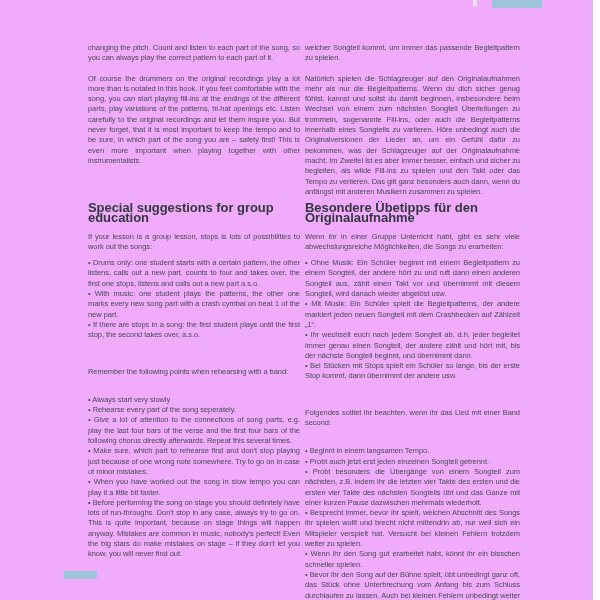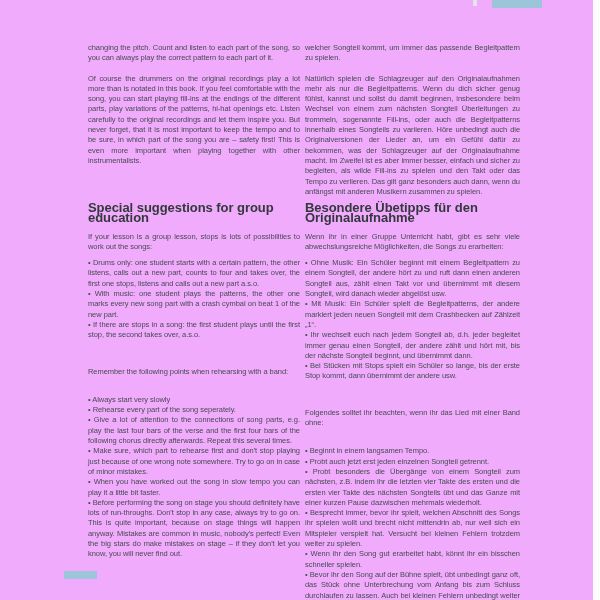--- a/index.html
+++ b/index.html
@@ -100,21 +100,21 @@
     </div>
 
   <div class="col-section col-right sec-rest">
       <p class="heading">Besondere Übetipps für den Originalaufnahme</p>
       <p class="intro para">Wenn ihr in einer Gruppe Unterricht habt, gibt es sehr viele abwechslungsreiche Möglichkeiten, die Songs zu erarbeiten:</p>
       <p class="bullet"><span class="dot">• </span>Ohne Musik: Ein Schüler beginnt mit einem Begleitpattern zu einem Songteil, der andere hört zu und ruft dann einen anderen Songteil aus, zählt einen Takt vor und übernimmt mit diesem Songteil, wird danach wieder abgelöst usw.</p>
       <p class="bullet"><span class="dot">• </span>Mit Musik: Ein Schüler spielt die Begleitpatterns, der andere markiert jeden neuen Songteil mit dem Crashbecken auf Zählzeit „1“.</p>
       <p class="bullet"><span class="dot">• </span>Ihr wechselt euch nach jedem Songteil ab, d.h. jeder begleitet immer genau einen Songteil, der andere zählt und hört mit, bis der nächste Songteil beginnt, und übernimmt dann.</p>
       <p class="bullet"><span class="dot">• </span>Bei Stücken mit Stops spielt ein Schüler so lange, bis der erste Stop kommt, dann übernimmt der andere usw.</p>
       <div class="spacer-lg"></div>
-      <p class="intro para">Folgendes solltet ihr beachten, wenn ihr das Lied mit einer Band ohne:</p>
+      <p class="intro para">Folgendes solltet ihr beachten, wenn ihr das Lied mit einer Band second:</p>
       <div class="spacer-md"></div>
       <p class="bullet"><span class="dot">• </span>Beginnt in einem langsamen Tempo.</p>
       <p class="bullet"><span class="dot">• </span>Probt auch jetzt erst jeden einzelnen Songteil getrennt.</p>
       <p class="bullet"><span class="dot">• </span>Probt besonders die Übergänge von einem Songteil zum nächsten, z.B. indem ihr die letzten vier Takte des ersten und die ersten vier Takte des nächsten Songteils übt und das Ganze mit einer kurzen Pause dazwischen mehrmals wiederholt.</p>
       <p class="bullet"><span class="dot">• </span>Besprecht immer, bevor ihr spielt, welchen Abschnitt des Songs ihr spielen wollt und brecht nicht mittendrin ab, nur weil sich ein Mitspieler verspielt hat. Versucht bei kleinen Fehlern trotzdem weiter zu spielen.</p>
       <p class="bullet"><span class="dot">• </span>Wenn ihr den Song gut erarbeitet habt, könnt ihr ein bisschen schneller spielen.</p>
       <p class="bullet"><span class="dot">• </span>Bevor ihr den Song auf der Bühne spielt, übt unbedingt ganz oft, das Stück ohne Unterbrechung vom Anfang bis zum Schluss durchlaufen zu lassen. Auch bei kleinen Fehlern unbedingt weiter spielen, die passieren auch im Konzert – übrigens nicht nur euch, sondern auch den großen Bands: Niemand ist fehlerfrei!</p>
     </div>
 
 </div>

